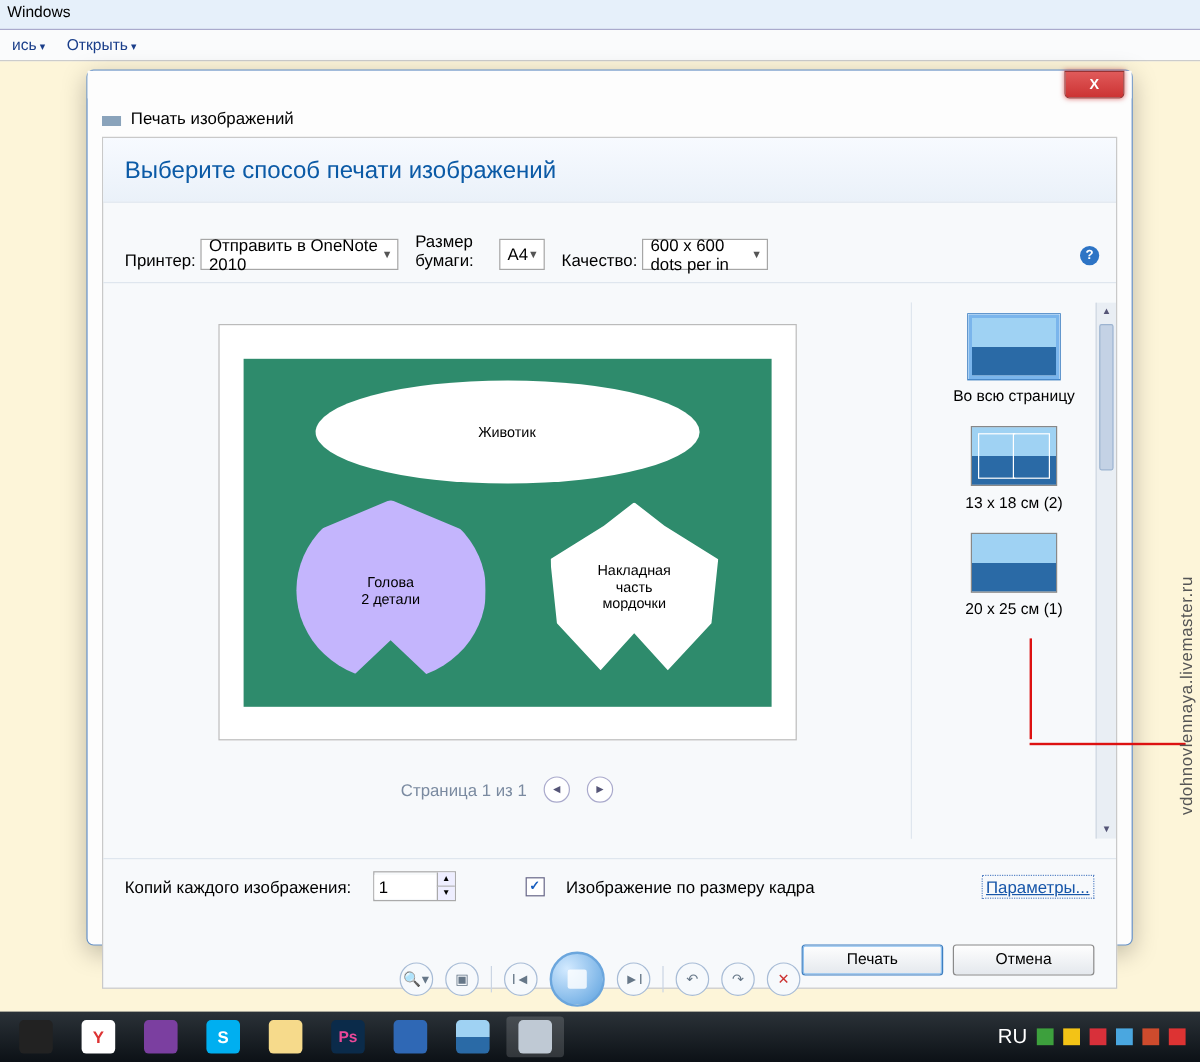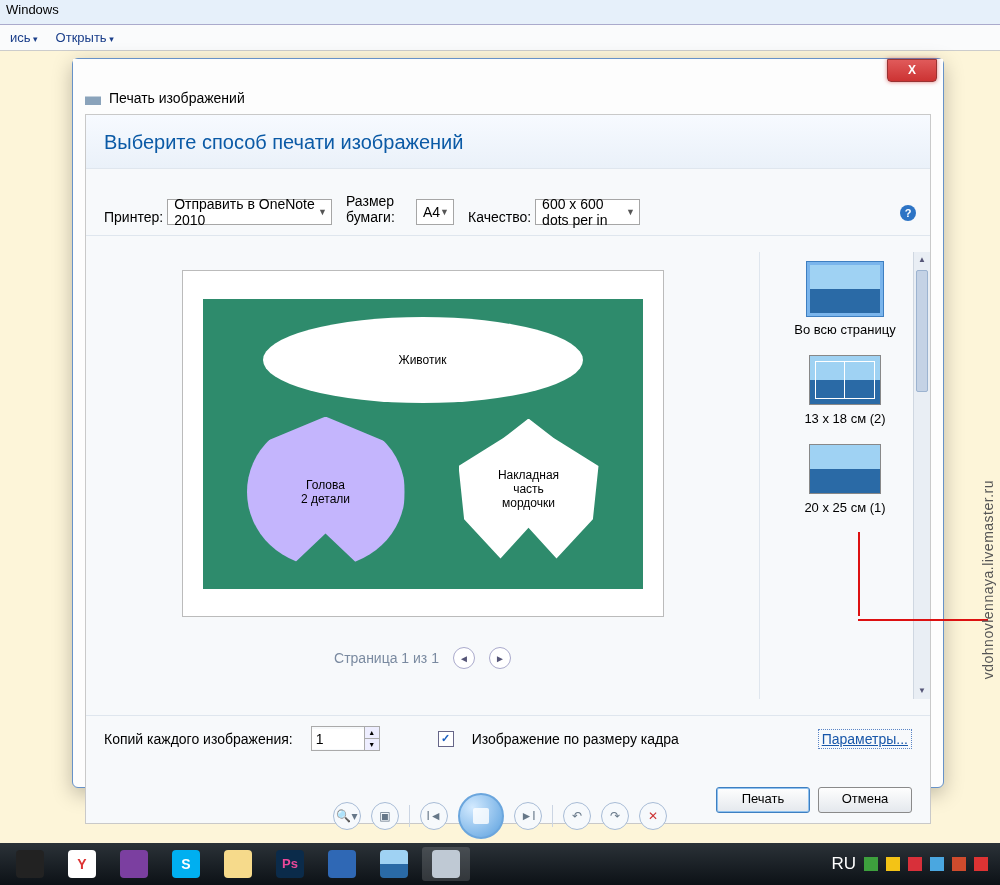--- a/index.html
+++ b/index.html
@@ -178,21 +178,21 @@
   .spin-btns div{width:14px;height:11px;font-size:7px;text-align:center;line-height:11px;background:#eef;border-left:1px solid #aaa;}
   .spin-btns div:first-child{border-bottom:1px solid #aaa;}
   .checkbox{width:14px;height:14px;border:1px solid #668;background:#fff;display:inline-flex;align-items:center;justify-content:center;color:#1a5fbf;font-size:11px;font-weight:bold;}
   .params-link{margin-left:auto;color:#1756a9;text-decoration:underline;border:1px dotted #5a85c6;padding:1px 3px;}
 
   .buttons-row{
     display:flex;justify-content:flex-end;gap:8px;padding:10px 18px;
   }
   .btn{
     min-width:72px;height:24px;border:1px solid #8a8a8a;background:linear-gradient(#fefefe,#e4e8ed);
-    border-radius:3px;font-size:13px;text-align:center;line-height:22px;padding:0 10px;
+    border-radius:3px;font-size:13px;text-align:center;line-height:22px;padding:0 22px;
   }
   .btn.primary{border-color:#3e7fc1;box-shadow:0 0 0 1px #8fc1ef inset;}
 
   
   .viewer-bar{
     position:absolute; left:0; right:0; top:796px; height:40px;
     display:flex;align-items:center;justify-content:center;gap:10px;
     color:#678;
   }
   .round{width:26px;height:26px;border-radius:50%;border:1px solid #a8bcd6;display:flex;align-items:center;justify-content:center;font-size:12px;background:#f6f9fc;}

